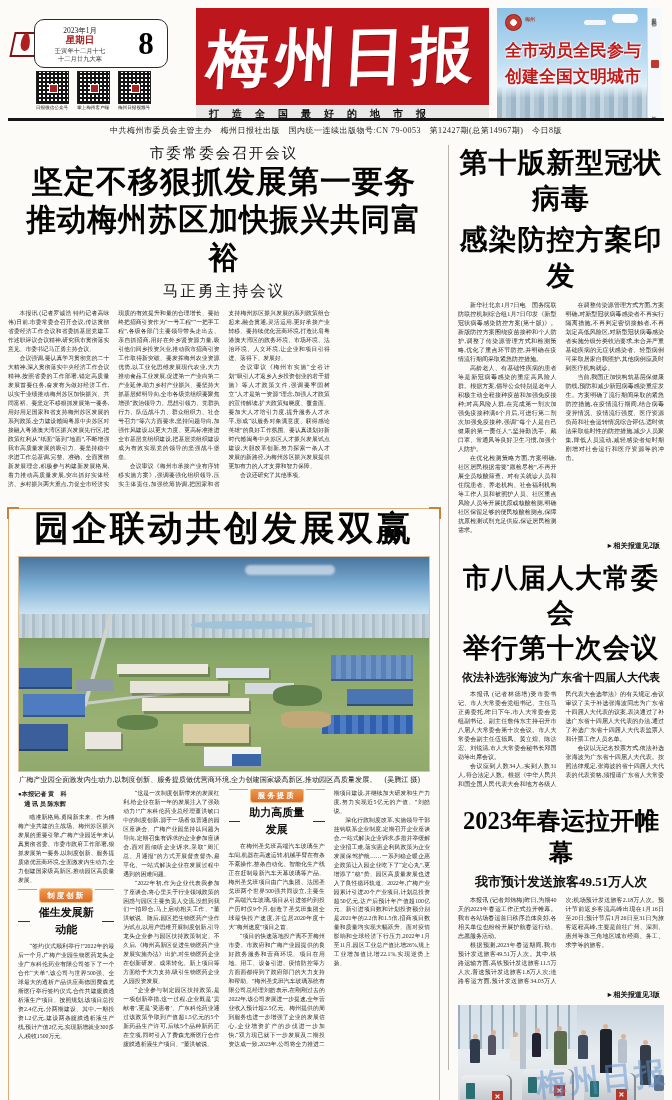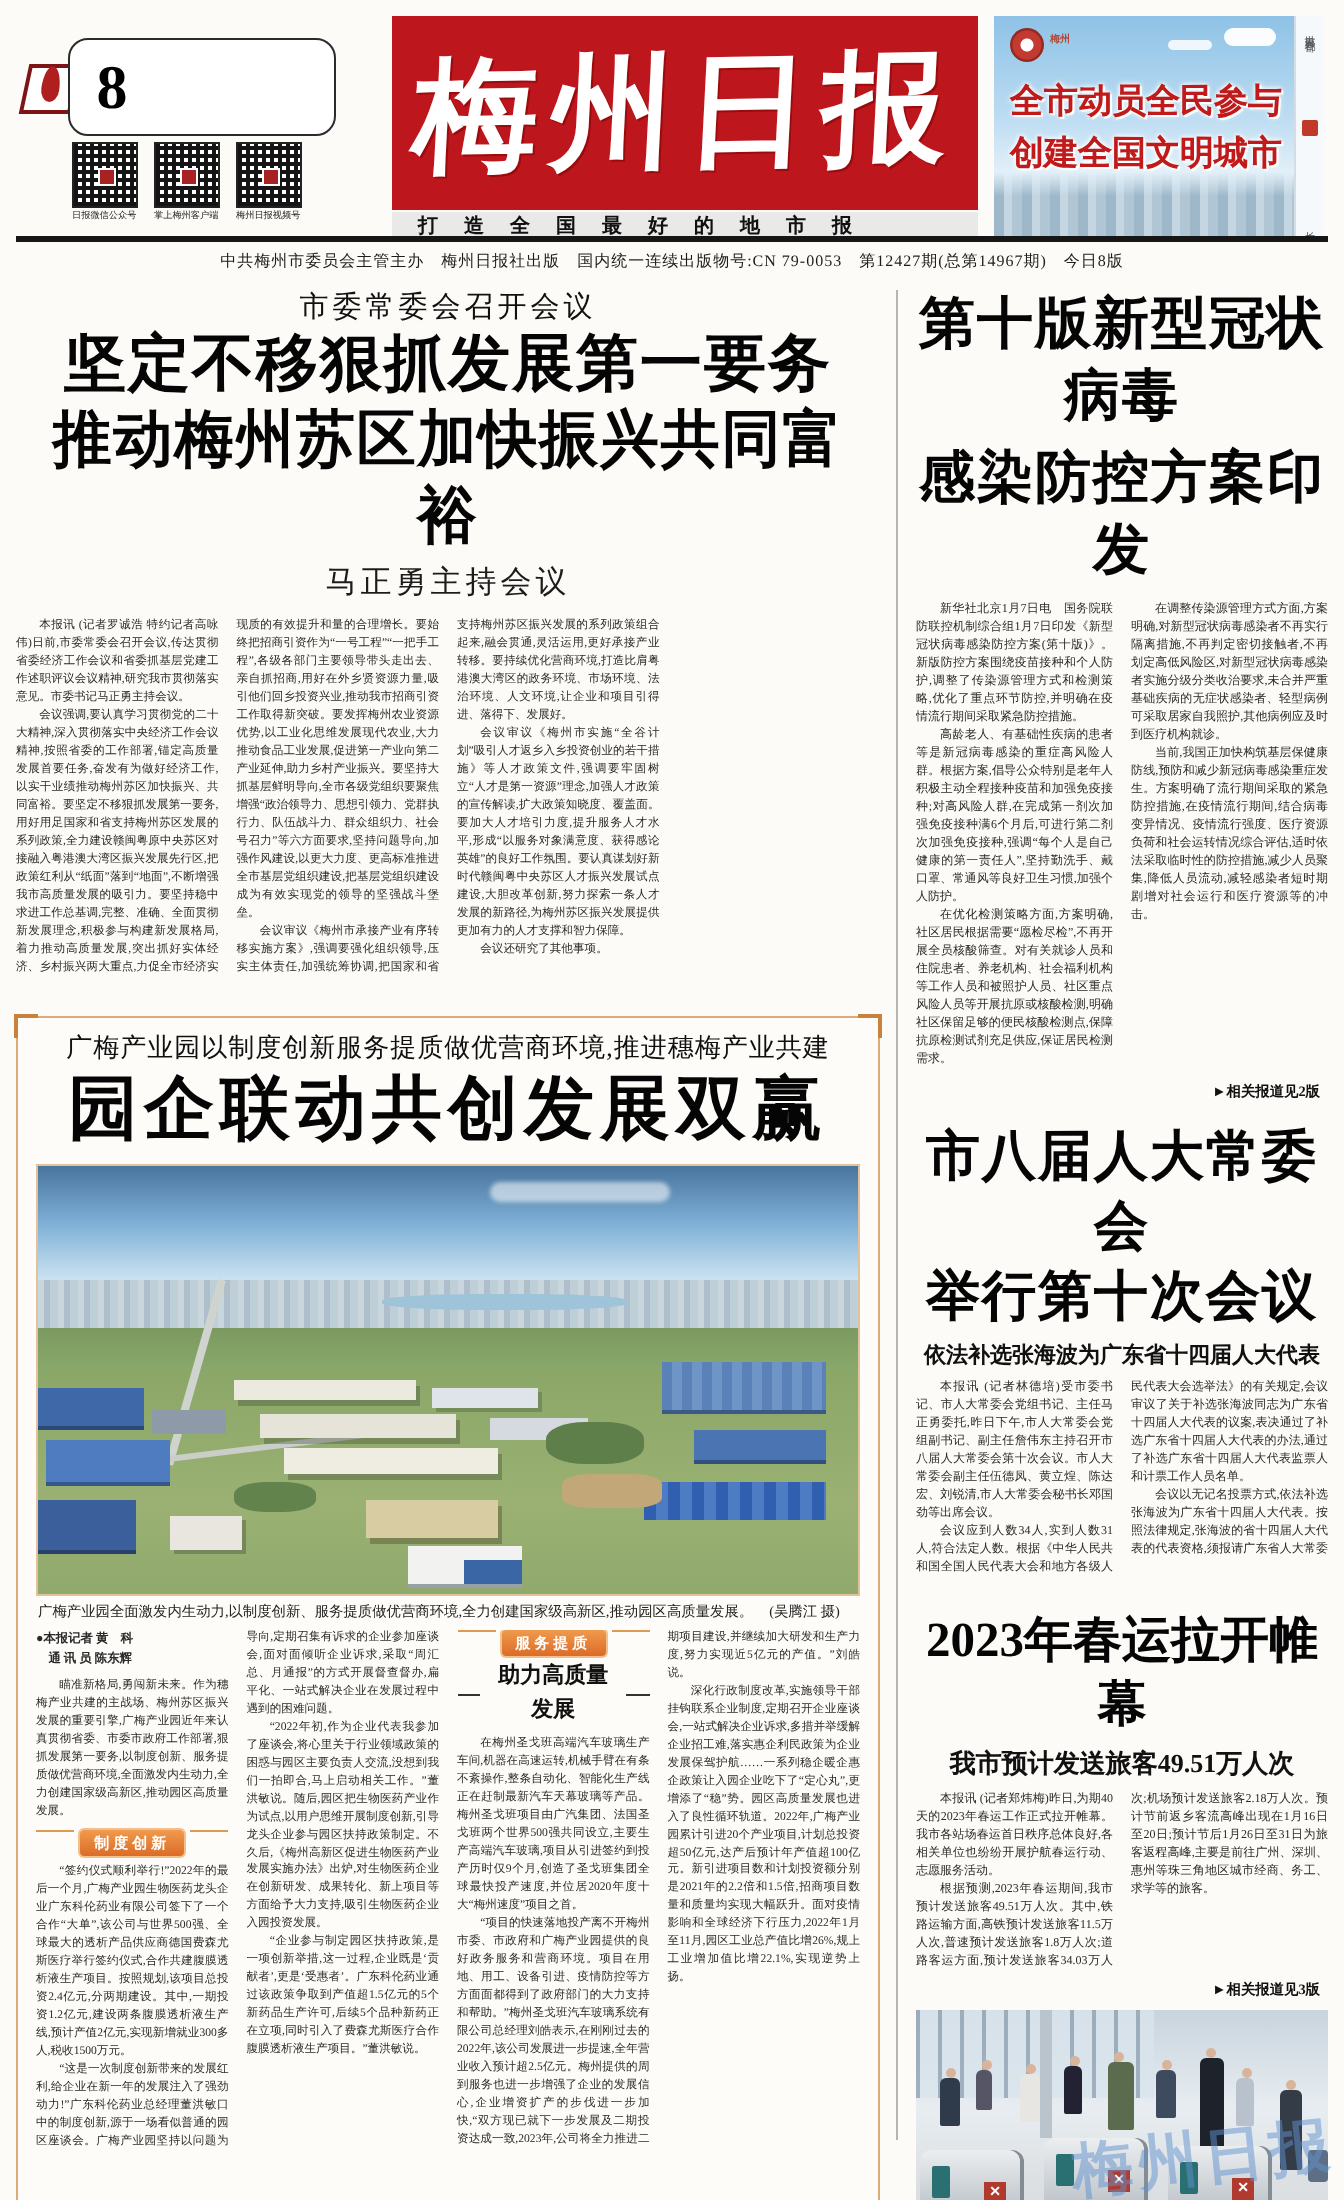--- a/index.html
+++ b/index.html
@@ -142,20 +142,26 @@
 <body>
 
 <div class="page">
 
   <div class="paper-logo">
     <i class="book"></i>
       <i class="flame"></i>
   </div>
 
   <div class="date-box">
+    <div class="dt-texts">
+      <div class="dt-ym">2023年1月</div>
+      <div class="dt-wd">星期日</div>
+      <div class="dt-lunar">壬寅年十二月十七</div>
+      <div class="dt-term">十二月廿九大寒</div>
+    </div>
     <div class="dt-day">8</div>
   </div>
 
   <div class="qr-row">
     <div class="qr">
       <div class="qr-box"></div>
       <div class="qr-label">日报微信公众号</div>
     </div>
     <div class="qr">
       <div class="qr-box"></div>
@@ -205,21 +211,20 @@
           <p>会议审议《梅州市承接产业有序转移实施方案》,强调要强化组织领导,压实主体责任,加强统筹协调,把国家和省支持梅州苏区振兴发展的系列政策组合起来,融会贯通,灵活运用,更好承接产业转移。要持续优化营商环境,打造比肩粤港澳大湾区的政务环境、市场环境、法治环境、人文环境,让企业和项目引得进、落得下、发展好。</p>
           <p>会议审议《梅州市实施“全谷计划”吸引人才返乡入乡投资创业的若干措施》等人才政策文件,强调要牢固树立“人才是第一资源”理念,加强人才政策的宣传解读,扩大政策知晓度、覆盖面。要加大人才培引力度,提升服务人才水平,形成“以服务对象满意度、获得感论英雄”的良好工作氛围。要认真谋划好新时代赣闽粤中央苏区人才振兴发展试点建设,大胆改革创新,努力探索一条人才发展的新路径,为梅州苏区振兴发展提供更加有力的人才支撑和智力保障。</p>
           <p>会议还研究了其他事项。</p>
         </div>
 
       <div class="feature">
         <i class="fcorner fc-tl"></i>
         <i class="fcorner fc-tr"></i>
 
 
-        <div class="feat-kicker">广梅产业园以制度创新服务提质做优营商环境,推进穗梅产业共建</div>
         <div class="feat-h">园企联动共创发展双赢</div>
 
         <div class="aerial">
           <i class="b" style="left:0;top:0;width:100%;height:30%;background:linear-gradient(180deg,#48749d,#7fb0d6 45%,#bcd9ec 80%,#dcecf6)"></i>
           <i class="b" style="left:55%;top:4%;width:90px;height:10px;border-radius:10px;background:rgba(255,255,255,.55);filter:blur(1px)"></i>
           <i class="b" style="left:0;top:27%;width:100%;height:12%;background:repeating-linear-gradient(90deg,#c9d6de 0 3px,#aebfcb 3px 6px,#bfcfd8 6px 10px)"></i>
           <i class="b" style="left:42%;top:30%;width:30%;height:4%;background:#9fc3d8;border-radius:40%"></i>
           <i class="b" style="left:0;top:38%;width:100%;height:12%;background:linear-gradient(180deg,#7c9a60,#8cab6d)"></i>
           <i class="b" style="left:0;top:48%;width:100%;height:52%;background:linear-gradient(180deg,#8ba768,#9ab173 60%,#90a96c)"></i>
           <i class="b" style="left:22%;top:27%;width:4px;height:45%;background:#cfd4cf;transform:rotate(16deg);transform-origin:top"></i>
@@ -255,20 +260,21 @@
             <div>●本报记者 黄　科</div>
             <div>　通 讯 员 陈东辉</div>
           </div>
           <div>
               <p>瞄准新格局,勇闯新未来。作为穗梅产业共建的主战场、梅州苏区振兴发展的重要引擎,广梅产业园近年来认真贯彻省委、市委市政府工作部署,狠抓发展第一要务,以制度创新、服务提质做优营商环境,全面激发内生动力,全力创建国家级高新区,推动园区高质量发展。</p>
             </div>
           <div class="fsub">
             <div class="fsub-tag-row">
                 <span class="fsub-tag">制度创新</span>
               </div>
+            <div class="fsub-catch">催生发展新动能</div>
           </div>
           <div>
               <p>“签约仪式顺利举行!”2022年的最后一个月,广梅产业园生物医药龙头企业广东科伦药业有限公司签下了一个合作“大单”,该公司与世界500强、全球最大的透析产品供应商德国费森尤斯医疗举行签约仪式,合作共建腹膜透析液生产项目。按照规划,该项目总投资2.4亿元,分两期建设。其中,一期投资1.2亿元,建设两条腹膜透析液生产线,预计产值2亿元,实现新增就业300多人,税收1500万元。</p>
               <p>“这是一次制度创新带来的发展红利,给企业在新一年的发展注入了强劲动力!”广东科伦药业总经理董洪敏口中的制度创新,源于一场看似普通的园区座谈会。广梅产业园坚持以问题为导向,定期召集有诉求的企业参加座谈会,面对面倾听企业诉求,采取“周汇总、月通报”的方式开展督查督办,扁平化、一站式解决企业在发展过程中遇到的困难问题。</p>
               <p>“2022年初,作为企业代表我参加了座谈会,将心里关于行业领域政策的困惑与园区主要负责人交流,没想到我们一拍即合,马上启动相关工作。”董洪敏说。随后,园区把生物医药产业作为试点,以用户思维开展制度创新,引导龙头企业参与园区扶持政策制定。不久后,《梅州高新区促进生物医药产业发展实施办法》出炉,对生物医药企业在创新研发、成果转化、新上项目等方面给予大力支持,吸引生物医药企业入园投资发展。</p>
               <p>“企业参与制定园区扶持政策,是一项创新举措,这一过程,企业既是‘贡献者’,更是‘受惠者’。广东科伦药业通过该政策争取到产值超1.5亿元的5个新药品生产许可,后续5个品种新药正在立项,同时引入了费森尤斯医疗合作腹膜透析液生产项目。”董洪敏说。</p>
             </div>
           <div class="fsub">
             <div class="fsub-tag-row">
                 <span class="fsub-tag">服务提质</span>

